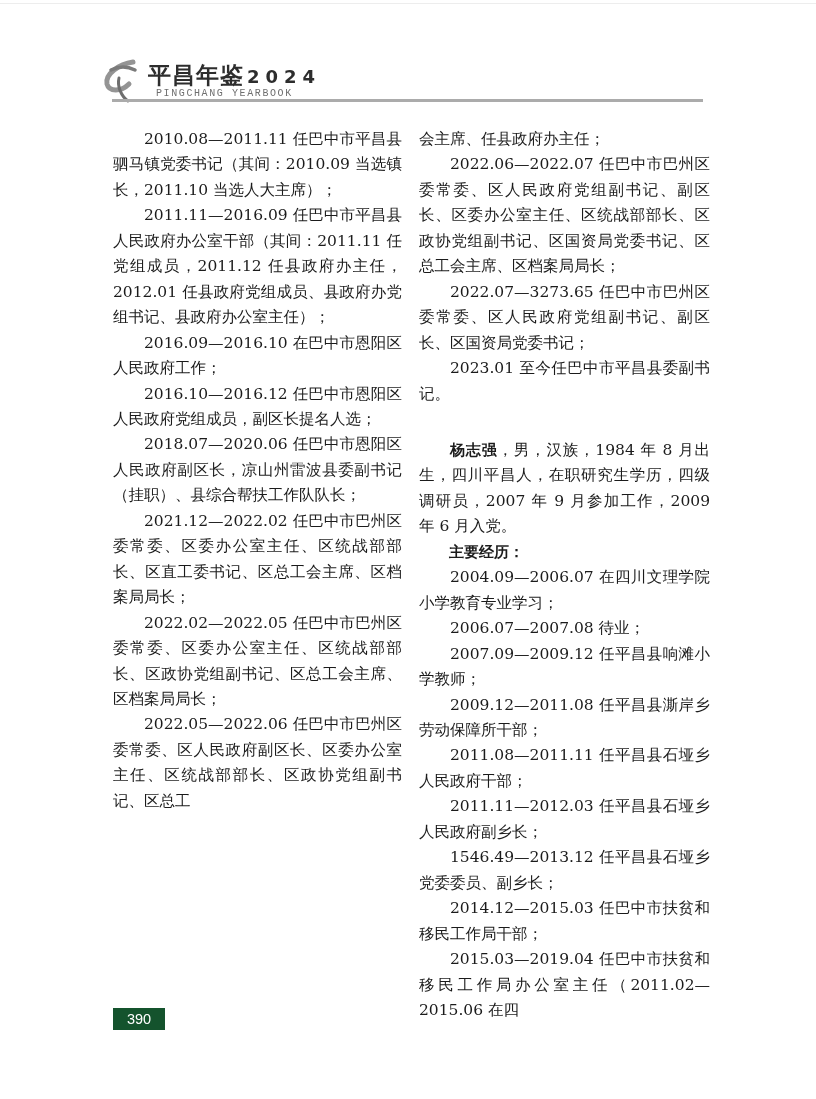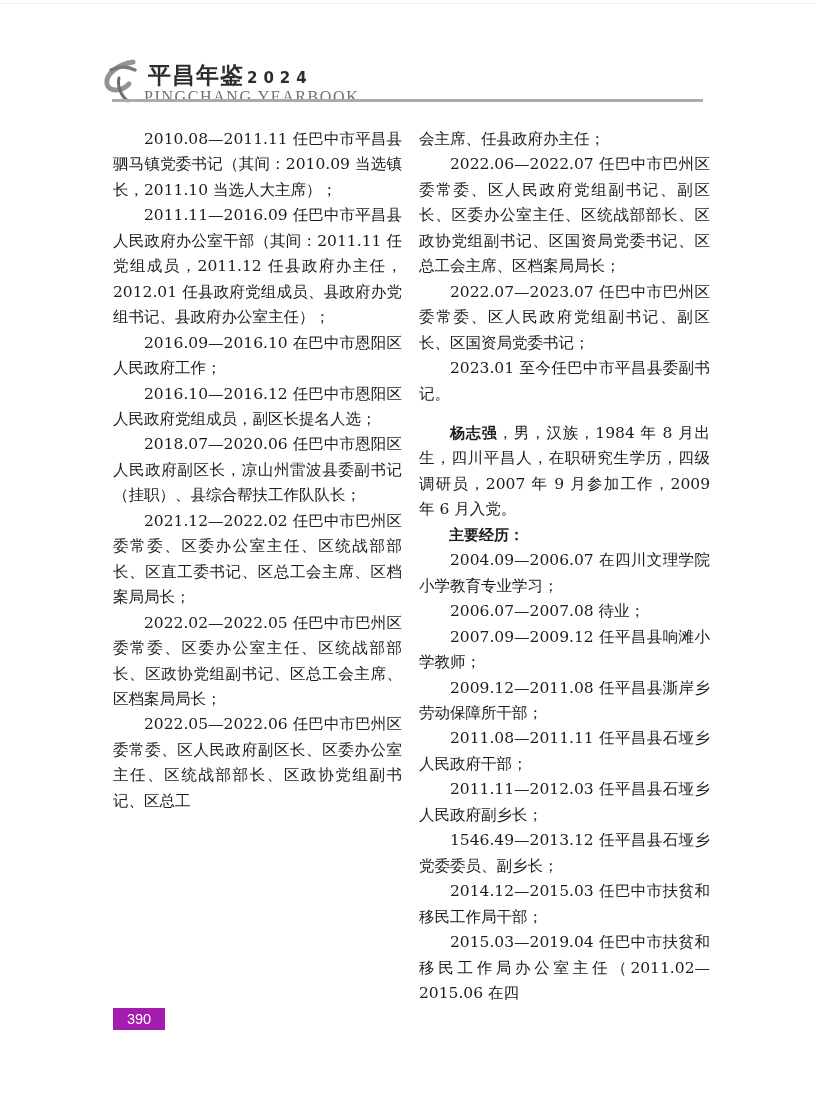--- a/index.html
+++ b/index.html
@@ -17,49 +17,49 @@
   .header-logo{
     position:absolute;left:97px;top:56px;width:46px;height:48px;
   }
   .header-title{
     position:absolute;left:148px;top:60px;
     font-size:23px;font-weight:700;color:#2d2d2d;letter-spacing:1px;
     white-space:nowrap;
   }
   .header-title .year{
     font-family:"DejaVu Sans","Liberation Sans",sans-serif;
-    font-size:15px;letter-spacing:6px;margin-left:3px;
+    font-size:18px;letter-spacing:6px;margin-left:3px;
   }
   .header-subtitle{
-    position:absolute;left:144px;top:88px;
-    font-size:16px;color:#6f6f6f;letter-spacing:1.6px;
-    font-family:Liberation Serif, serif;
+    position:absolute;left:156px;top:88px;
+    font-size:10px;color:#6f6f6f;letter-spacing:1.6px;
+    font-family:Liberation Mono, monospace;
   }
   .header-rule{
     position:absolute;left:112px;top:99px;width:591px;height:3px;
     background:#ababab;
   }
   .columns{
     position:absolute;top:127px;left:113px;width:600px;height:880px;
     color:#1b1b1b;font-size:15.5px;line-height:25.45px;
   }
   .col{position:absolute;top:0;text-align:justify;}
   .col-left{left:0;width:289px;}
   .col-right{left:306px;width:291px;}
   p.para{margin:0;text-indent:2em;}
   p.para.no-indent{text-indent:0;}
   .bold-text{
     font-weight:700;
     font-family:"DejaVu Sans","Liberation Sans",sans-serif;
     font-size:15px;
   }
-  p.para.spacer-before{margin-top:14px;}
+  p.para.spacer-before{margin-top:31px;}
   .page-num{
     position:absolute;left:113px;top:1008px;width:52px;height:22px;
-    background:#a21caf;color:#ffffff;
+    background:#14532d;color:#ffffff;
     font-family:"Liberation Sans",sans-serif;
     font-size:14.5px;line-height:22px;text-align:center;
   }
 </style>
 </head>
 <body>
 
 <div class="page-edge-top"></div>
 
 <div class="header-logo">
@@ -83,21 +83,21 @@
       <p class="para">2016.09—2016.10 在巴中市恩阳区人民政府工作；</p>
       <p class="para">2016.10—2016.12 任巴中市恩阳区人民政府党组成员，副区长提名人选；</p>
       <p class="para">2018.07—2020.06 任巴中市恩阳区人民政府副区长，凉山州雷波县委副书记（挂职）、县综合帮扶工作队队长；</p>
       <p class="para">2021.12—2022.02 任巴中市巴州区委常委、区委办公室主任、区统战部部长、区直工委书记、区总工会主席、区档案局局长；</p>
       <p class="para">2022.02—2022.05 任巴中市巴州区委常委、区委办公室主任、区统战部部长、区政协党组副书记、区总工会主席、区档案局局长；</p>
       <p class="para">2022.05—2022.06 任巴中市巴州区委常委、区人民政府副区长、区委办公室主任、区统战部部长、区政协党组副书记、区总工</p>
     </div>
   <div class="col col-right">
       <p class="para no-indent">会主席、任县政府办主任；</p>
       <p class="para">2022.06—2022.07 任巴中市巴州区委常委、区人民政府党组副书记、副区长、区委办公室主任、区统战部部长、区政协党组副书记、区国资局党委书记、区总工会主席、区档案局局长；</p>
-      <p class="para">2022.07—2023.07 任巴中市巴州区委常委、区人民政府党组副书记、副区长、区国资局党委书记；</p>
+      <p class="para">2022.07—3273.65 任巴中市巴州区委常委、区人民政府党组副书记、副区长、区国资局党委书记；</p>
       <p class="para">2023.01 至今任巴中市平昌县委副书记。</p>
       <p class="para spacer-before"><span class="bold-text">杨志强</span>，男，汉族，1984 年 8 月出生，四川平昌人，在职研究生学历，四级调研员，2007 年 9 月参加工作，2009 年 6 月入党。</p>
       <p class="para bold-text">主要经历：</p>
       <p class="para">2004.09—2006.07 在四川文理学院小学教育专业学习；</p>
       <p class="para">2006.07—2007.08 待业；</p>
       <p class="para">2007.09—2009.12 任平昌县响滩小学教师；</p>
       <p class="para">2009.12—2011.08 任平昌县澌岸乡劳动保障所干部；</p>
       <p class="para">2011.08—2011.11 任平昌县石垭乡人民政府干部；</p>
       <p class="para">2011.11—2012.03 任平昌县石垭乡人民政府副乡长；</p>
       <p class="para">1546.49—2013.12 任平昌县石垭乡党委委员、副乡长；</p>

